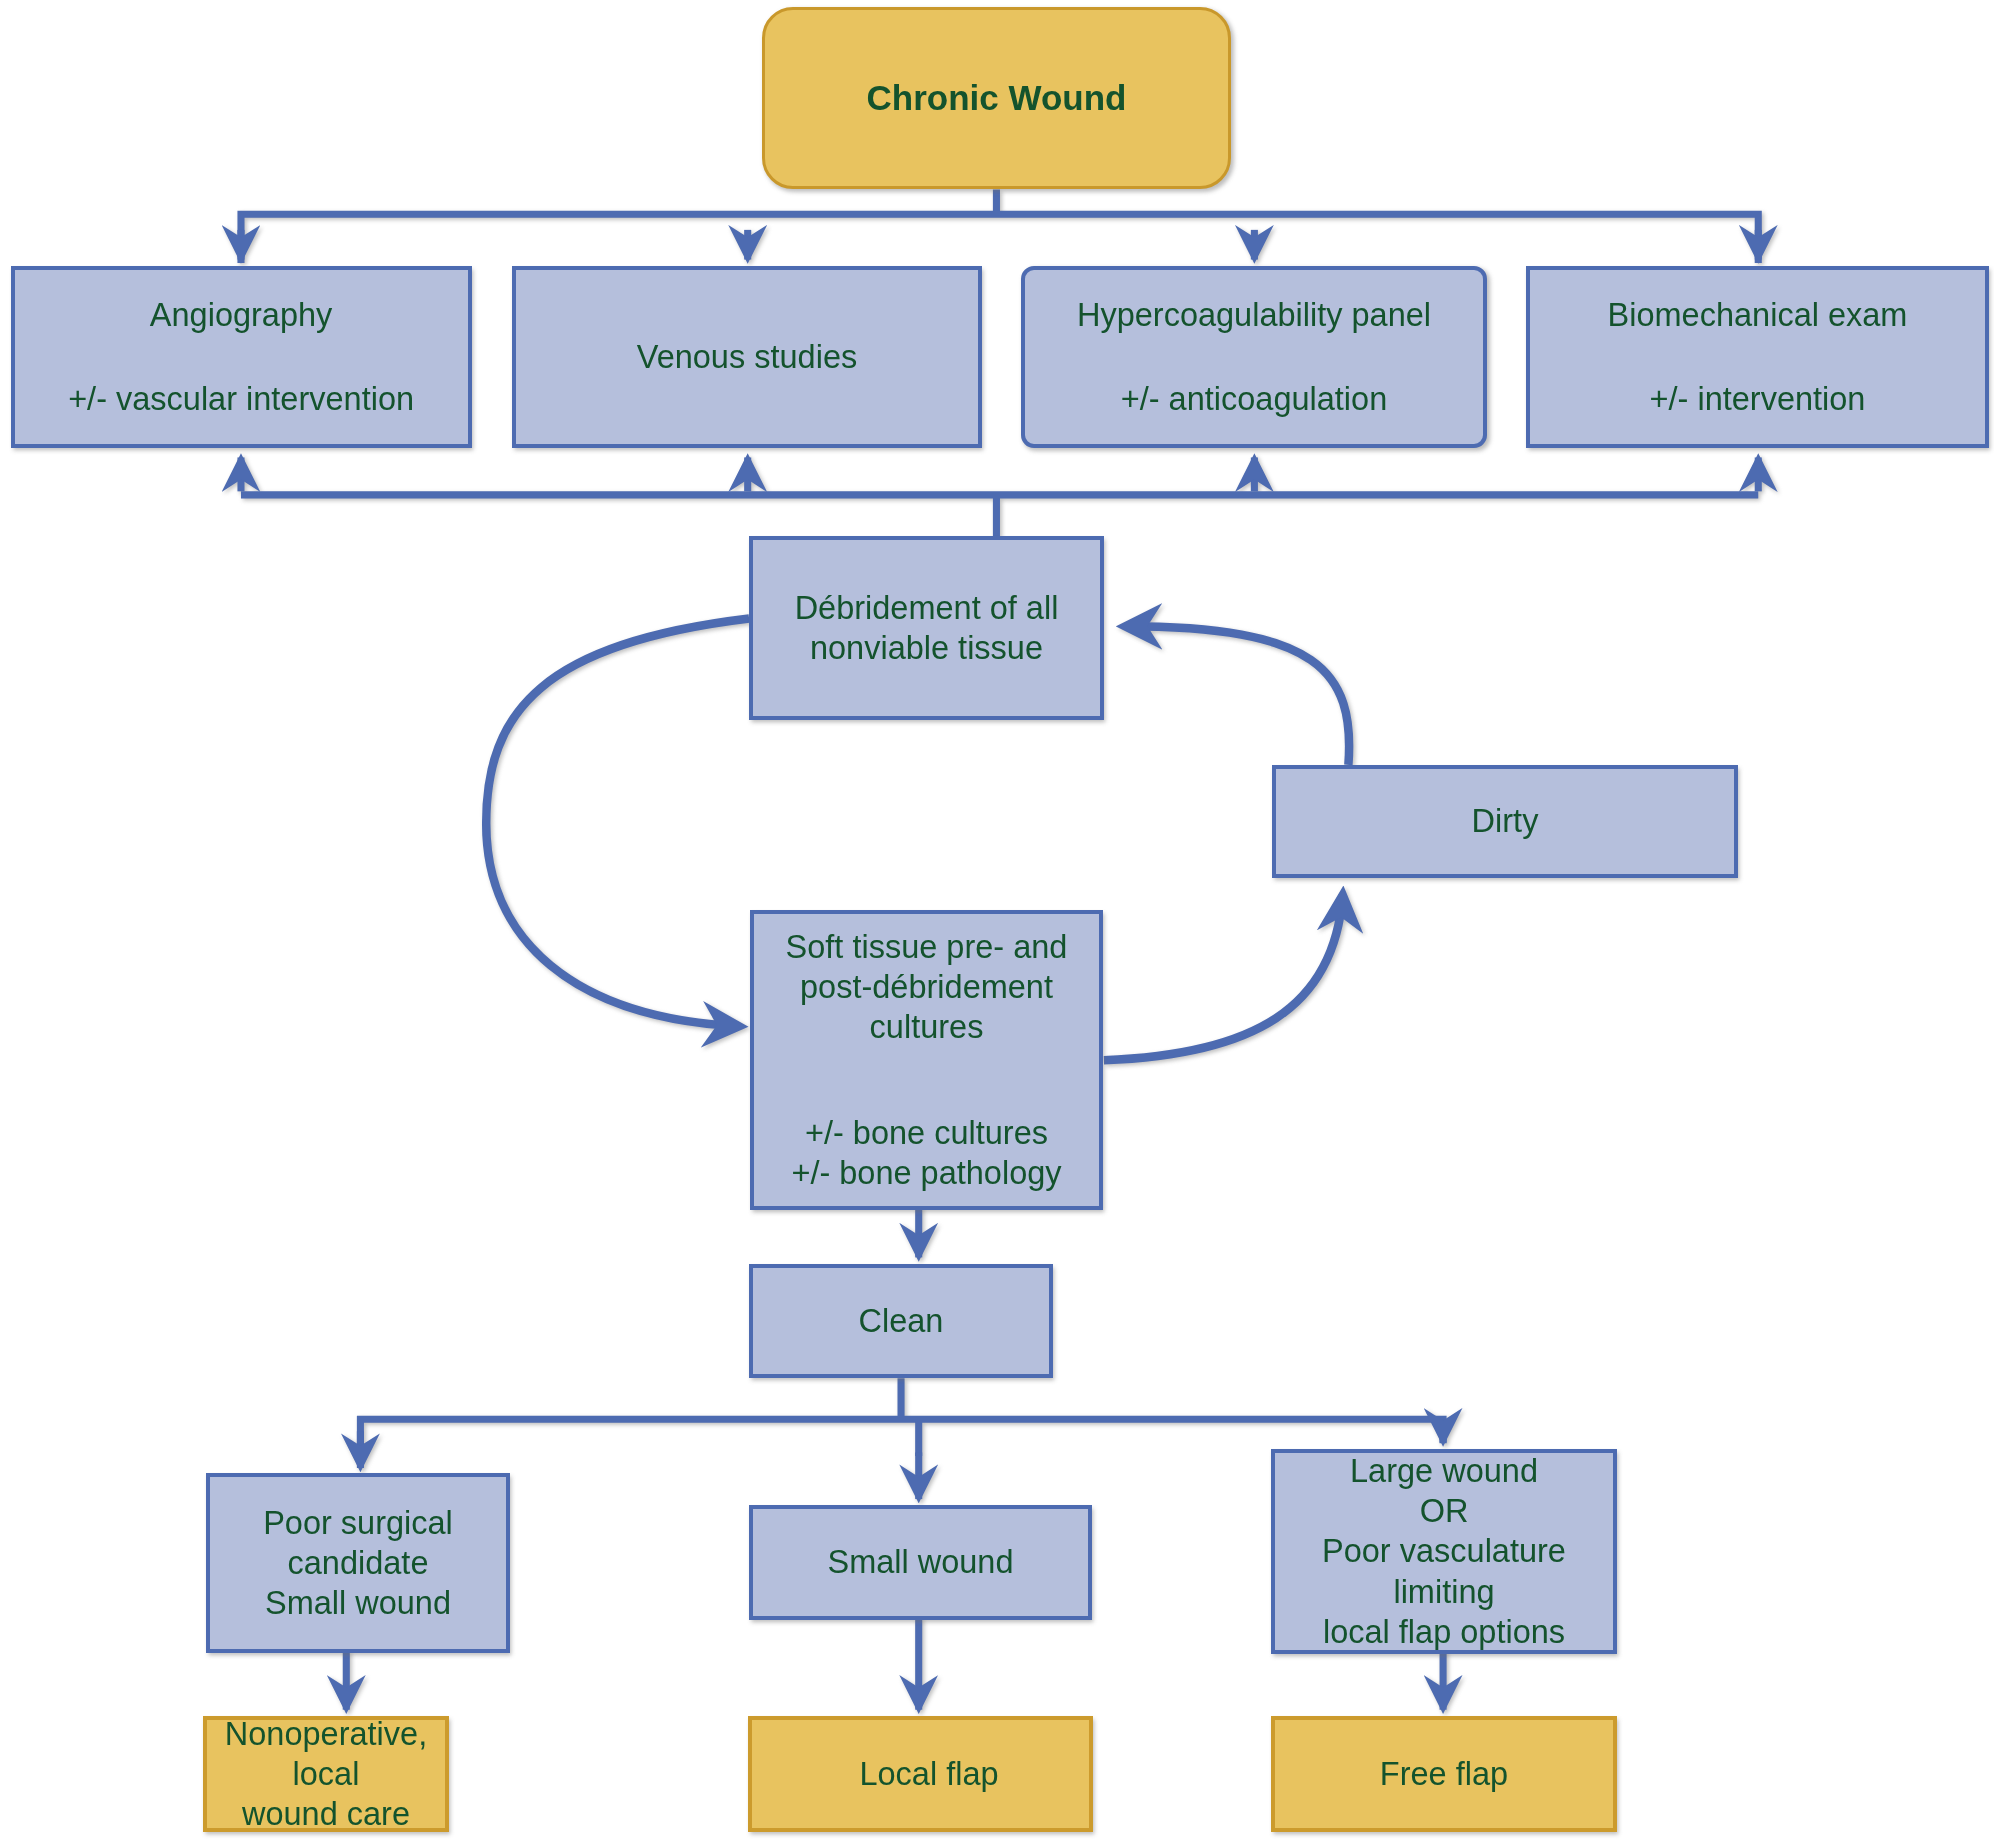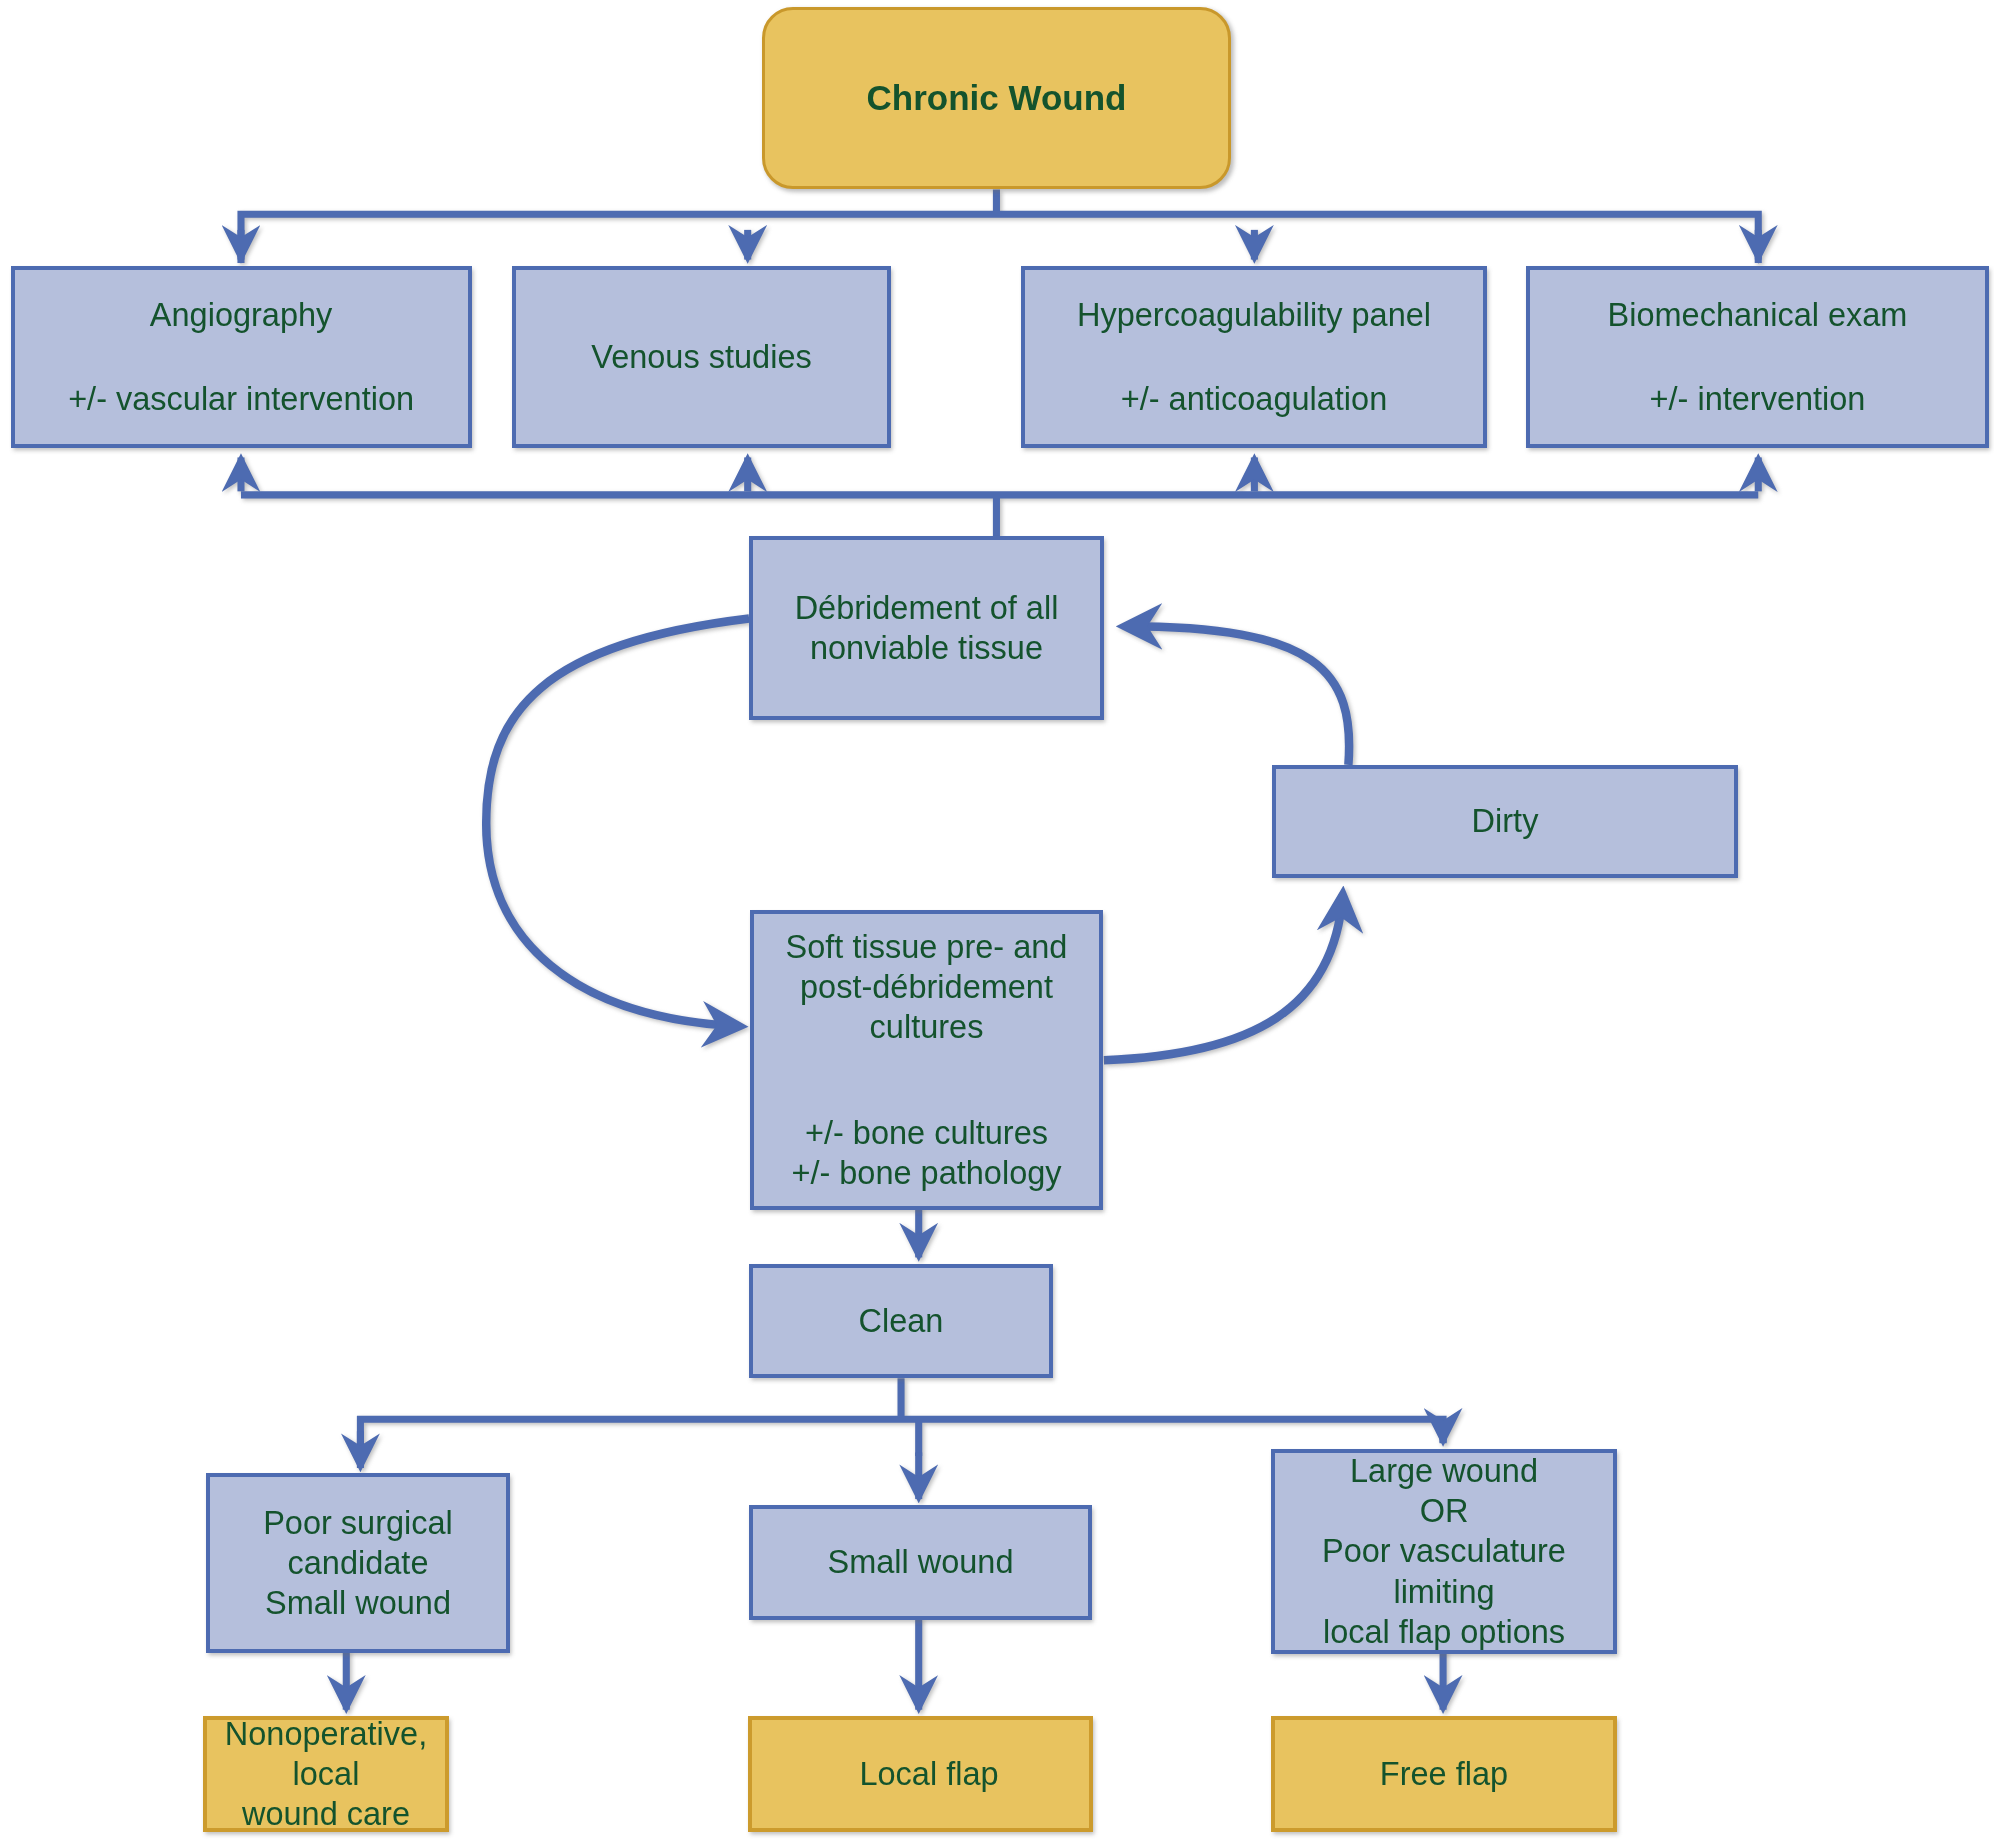--- a/index.html
+++ b/index.html
@@ -67,25 +67,25 @@
 
   <div class="node gold rounded title" style="left:762px;top:7px;width:469px;height:182px;">
     <span class="ln">Chronic Wound</span>
   </div>
 
   <div class="node blue" style="left:10.6px;top:266px;width:461px;height:182px;">
     <span class="ln">Angiography</span>
     <span class="ln gap60">+/- vascular intervention</span>
   </div>
 
-  <div class="node blue" style="left:512px;top:266px;width:379px;height:182px;">
+  <div class="node blue" style="left:512px;top:266px;width:470px;height:182px;">
     <span class="ln">Venous studies</span>
   </div>
 
-  <div class="node blue" style="left:1021px;top:266px;width:466px;height:182px;">
+  <div class="node blue" style="left:1021px;top:266px;width:466px;height:182px;border-radius:13px;">
     <span class="ln">Hypercoagulability panel</span>
     <span class="ln gap60">+/- anticoagulation</span>
   </div>
 
   <div class="node blue" style="left:1526px;top:266px;width:463px;height:182px;align-items:center;">
     <span class="ln">Biomechanical exam</span>
     <span class="ln gap60">+/- intervention</span>
   </div>
 
   <div class="node blue" style="left:749px;top:536px;width:355px;height:184px;">

